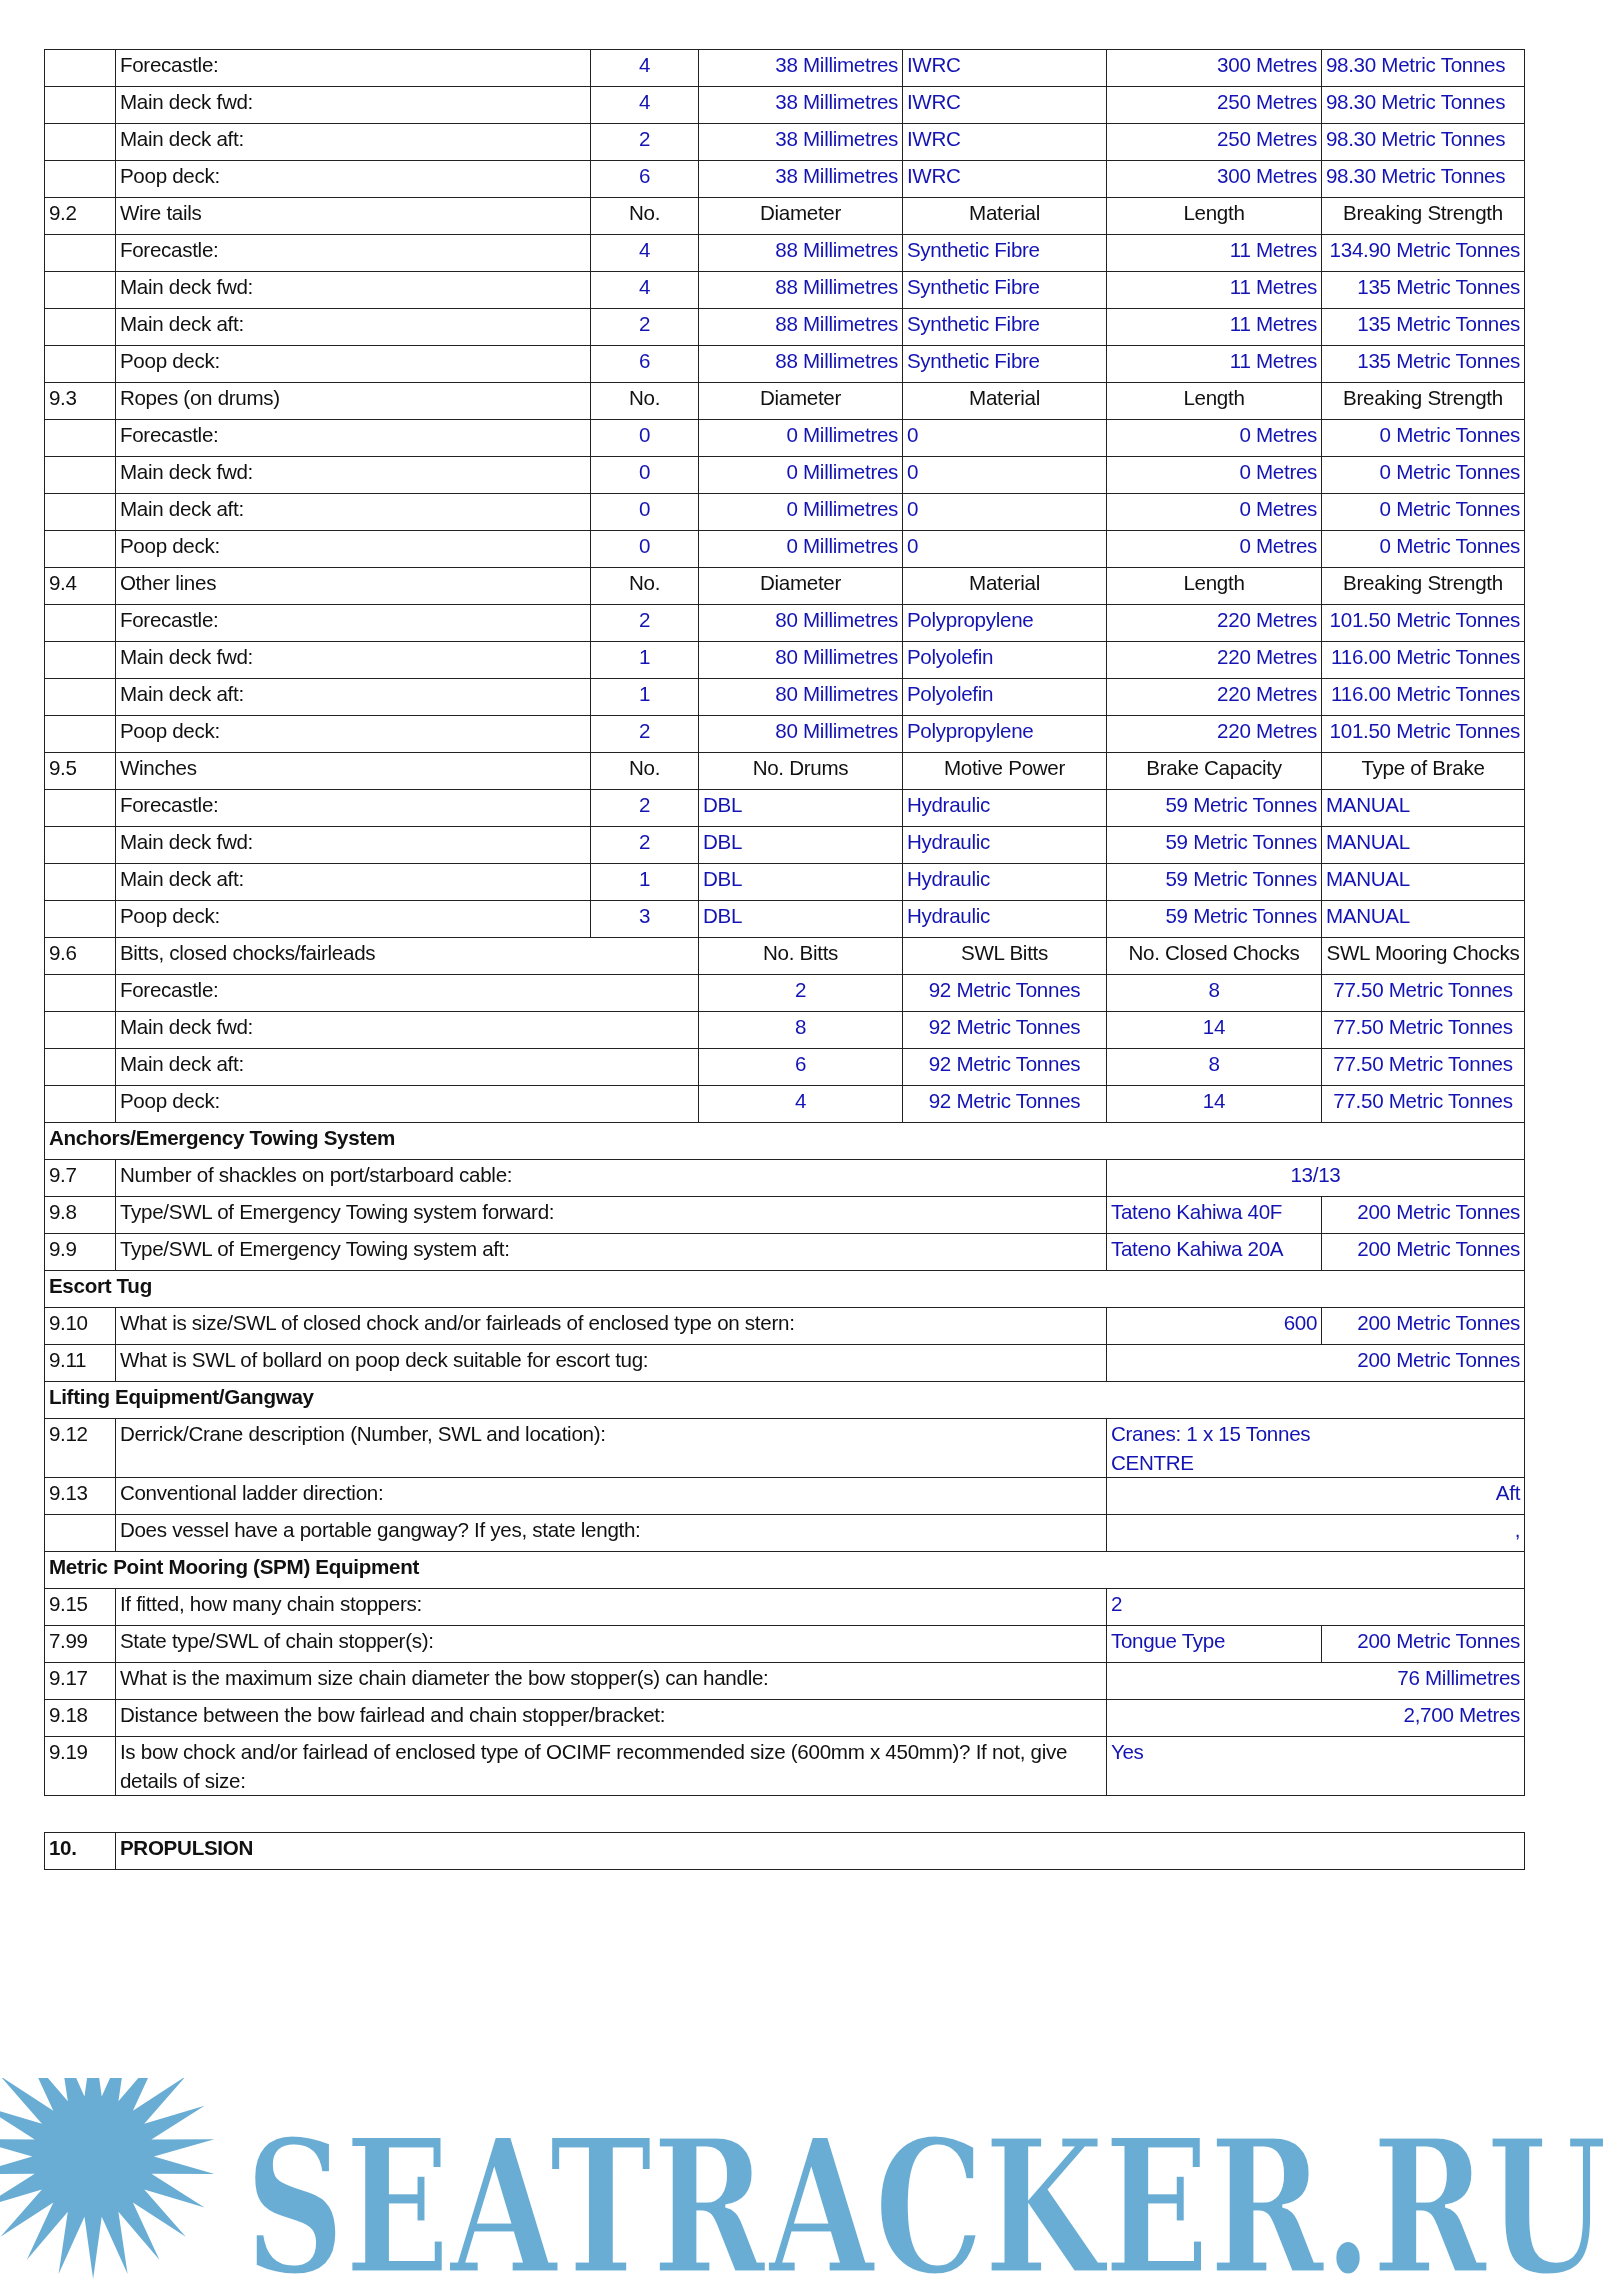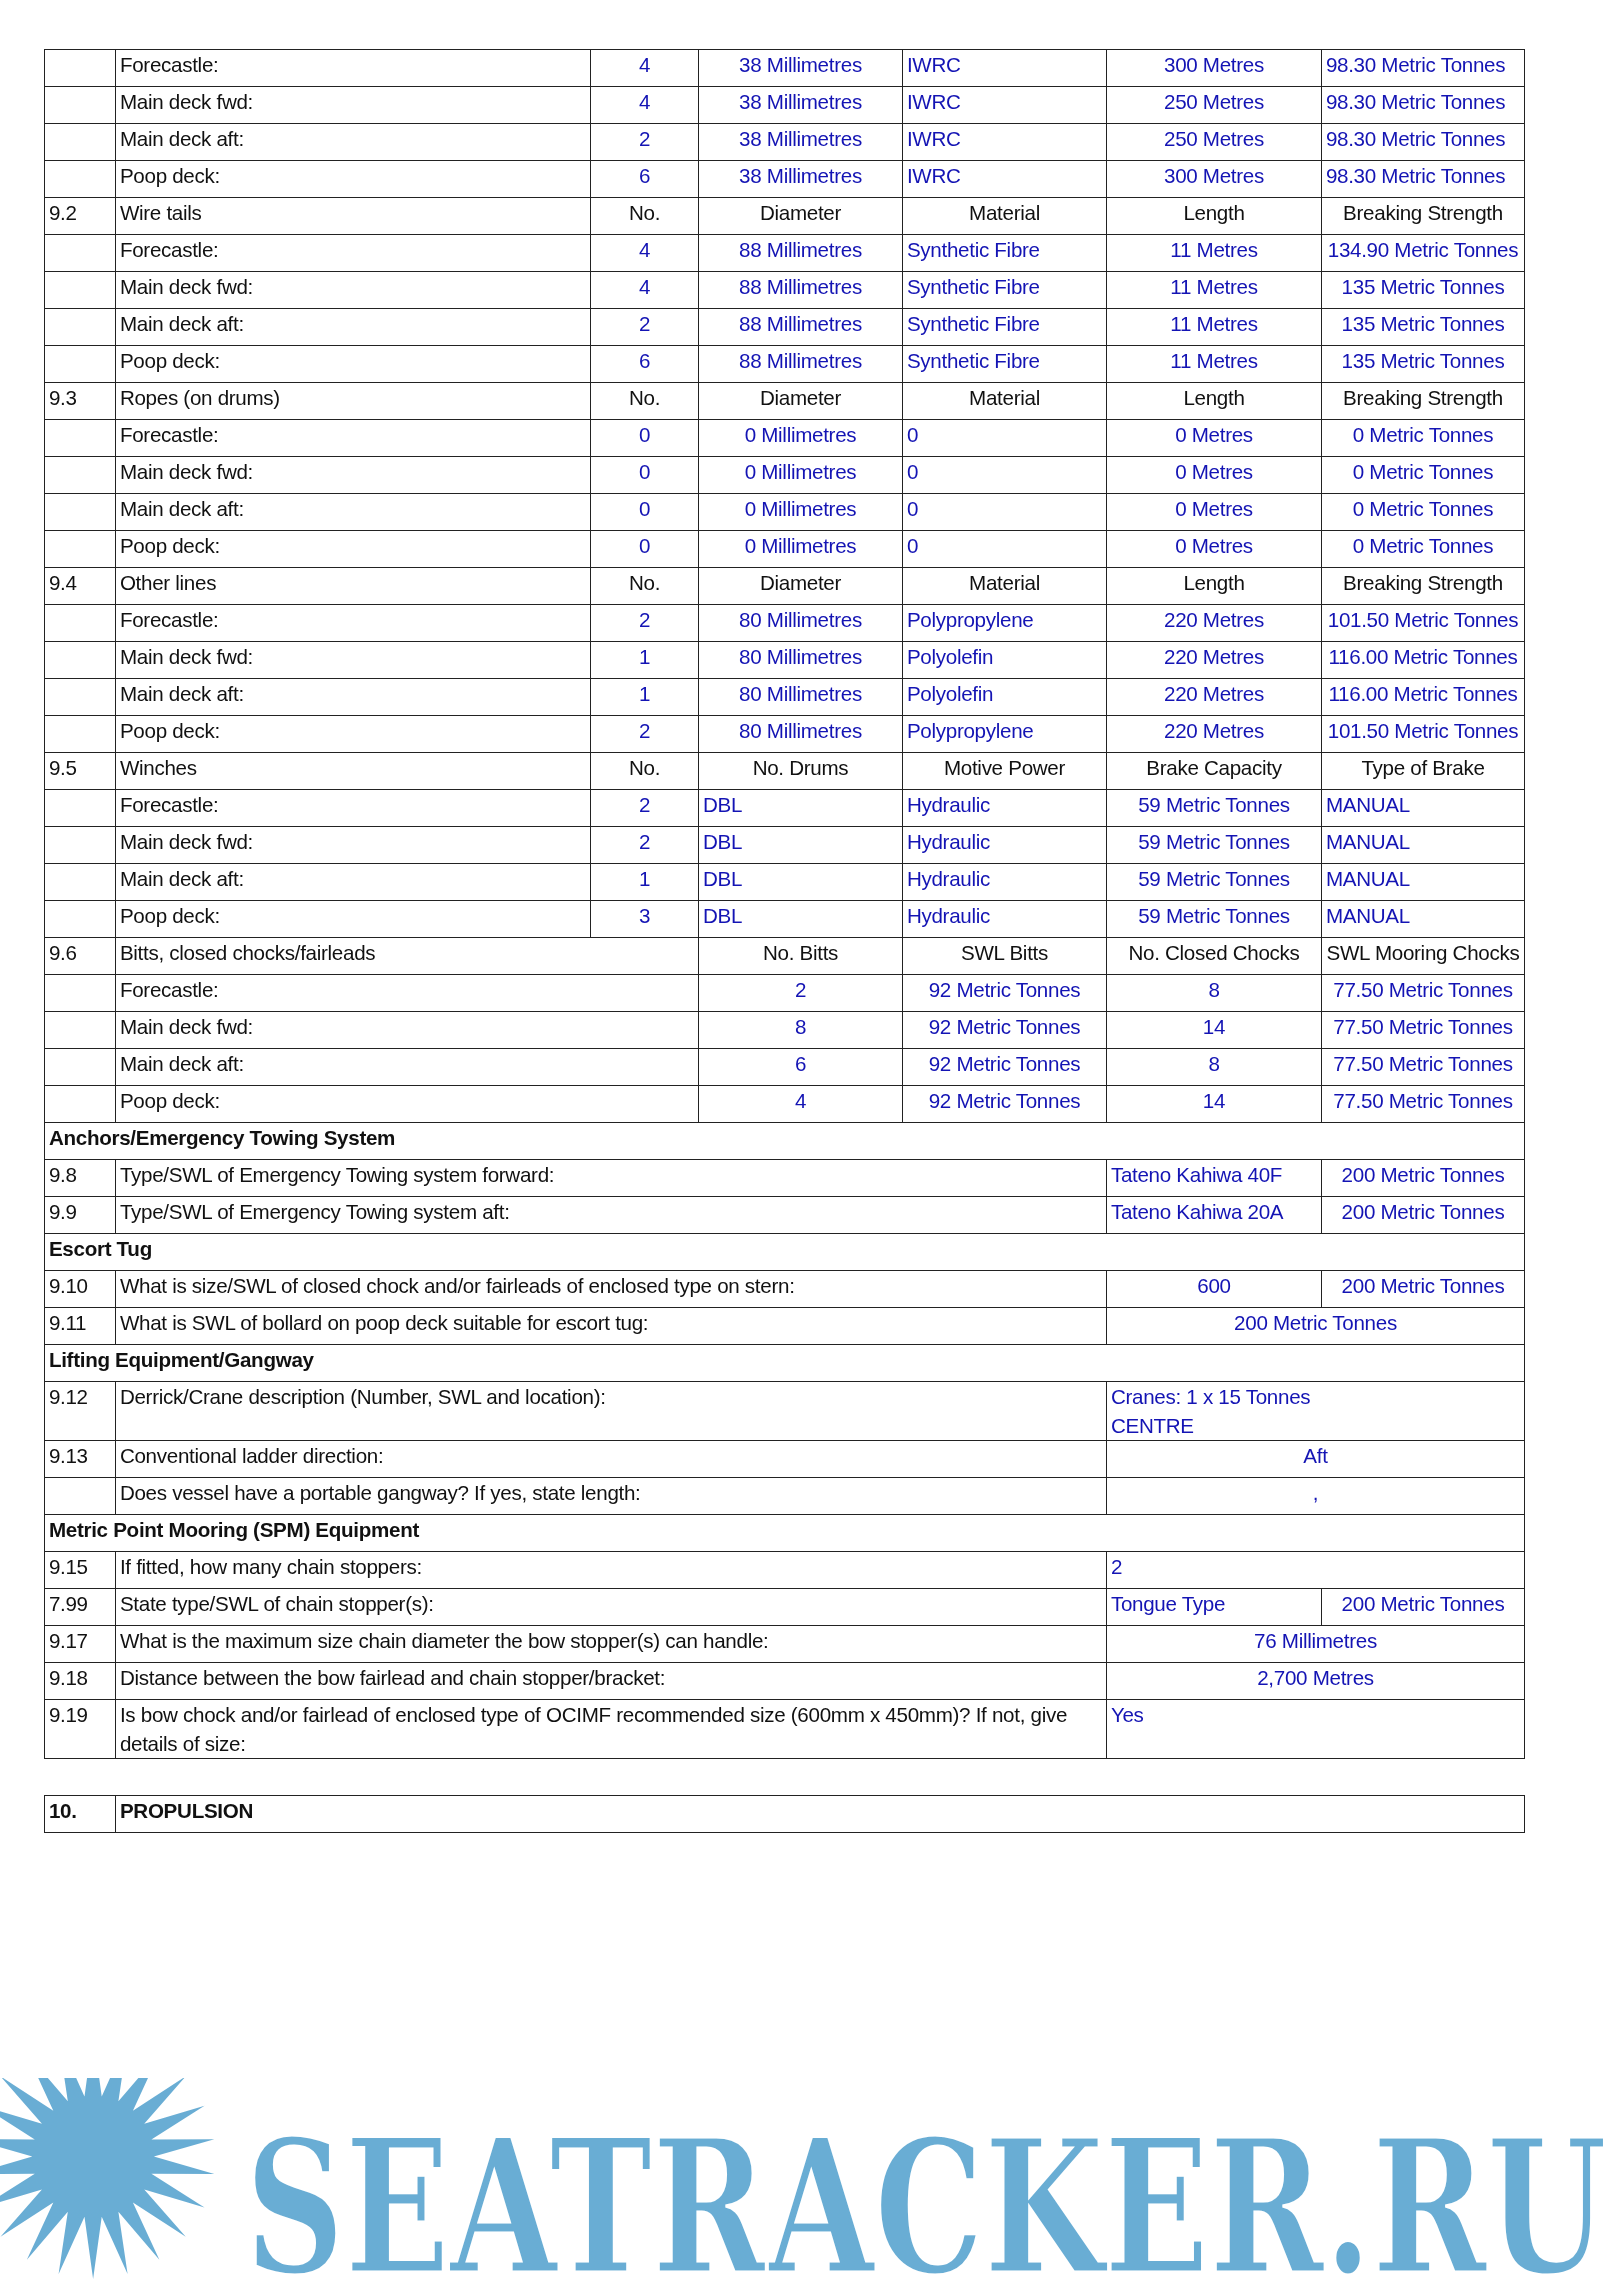--- a/index.html
+++ b/index.html
@@ -2,21 +2,21 @@
 <html><head>
 <meta charset="utf-8">
 <style>
   html, body { margin: 0; padding: 0; background: #ffffff; }
   body { width: 1620px; height: 2293px; position: relative; overflow: hidden;
          font-family: "Liberation Sans", "DejaVu Sans", sans-serif; font-size: 20.6px; color: #111; }
   table.doc { position: absolute; left: 44px; top: 49px; width: 1479px; border-collapse: collapse; table-layout: fixed; }
   table.doc td { border: 1.5px solid #222; padding: 0 3.9px; height: 36px; line-height: 29px; vertical-align: top; white-space: nowrap; overflow: hidden; letter-spacing: -0.3px; }
   table.doc td.wrap { white-space: normal; }
   .v { color: #1414b4; }
-  .r { text-align: center; }
+  .r { text-align: right; }
   .c { text-align: center; }
   .sec { font-weight: bold; margin-left: 24px; }
   td.noline-top { border-top: none; }
   td.noline-bottom { border-bottom: none; }
   .tall td { height: 66px; }
   .tall3 td { height: 95px; }
   .gap td { height: 35px; border-left: none; border-right: none; }
   .watermark { position: absolute; left: 0; top: 2078px; width: 1620px; height: 215px; pointer-events: none; }
 </style>
 </head>
@@ -286,20 +286,25 @@
         <td colspan="2">Poop deck:</td>
         <td class="v c">4</td>
         <td class="v c">92 Metric Tonnes</td>
         <td class="v c">14</td>
         <td class="v c">77.50 Metric Tonnes</td>
       </tr>
       <tr>
         <td class="sec" colspan="7">Anchors/Emergency Towing System</td>
       </tr>
       <tr>
+        <td>9.7</td>
+        <td colspan="4">Number of shackles on port/starboard cable:</td>
+        <td class="v c" colspan="2">13/13</td>
+      </tr>
+      <tr>
         <td>9.8</td>
         <td colspan="4">Type/SWL of Emergency Towing system forward:</td>
         <td class="v ">Tateno Kahiwa 40F</td>
         <td class="v r">200 Metric Tonnes</td>
       </tr>
       <tr>
         <td>9.9</td>
         <td colspan="4">Type/SWL of Emergency Towing system aft:</td>
         <td class="v ">Tateno Kahiwa 20A</td>
         <td class="v r">200 Metric Tonnes</td>

